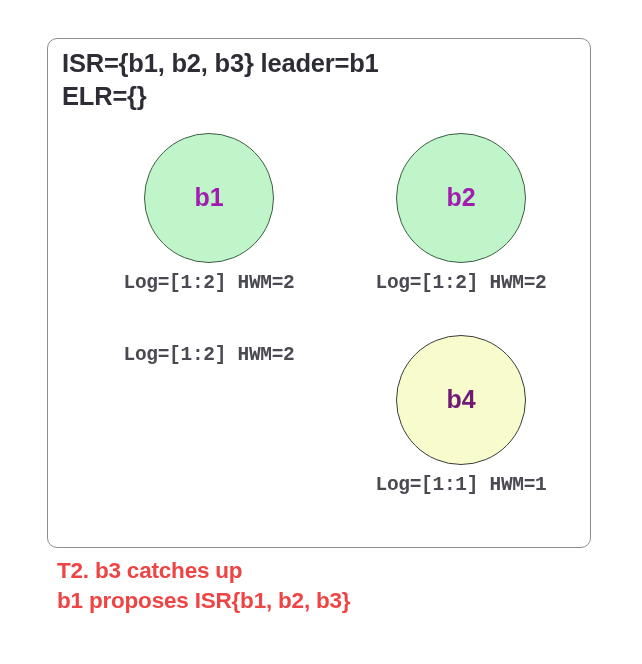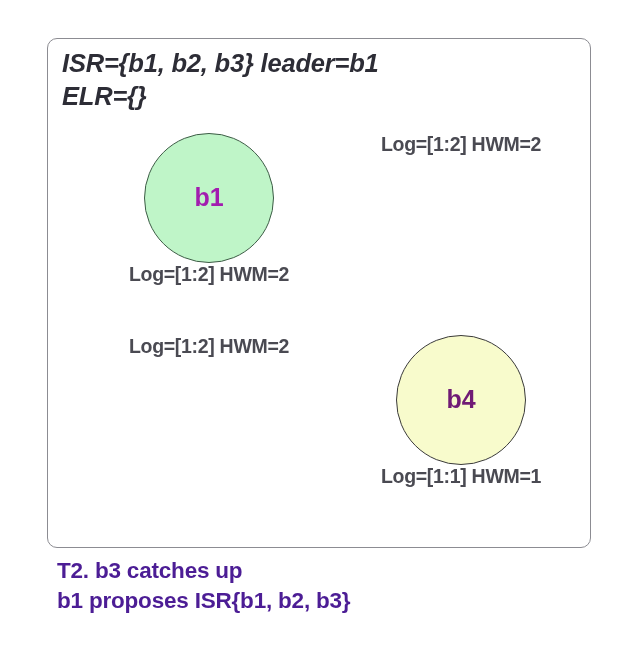--- a/index.html
+++ b/index.html
@@ -42,21 +42,20 @@
     top: 8px;
     width: 520px;
   }
   .header-line {
     font-size: 25.5px;
     font-weight: bold;
     color: #2d2d36;
     line-height: 33px;
     letter-spacing: -0.2px;
     white-space: nowrap;
-    font-style: italic;
   }
 
   
   .node-grid {
     position: absolute;
     left: 0;
     top: 94px;
     width: 544px;
     height: 400px;
   }
@@ -96,38 +95,40 @@
     color: #a21caf;
     letter-spacing: -0.2px;
     position: relative;
     top: -1px;
   }
   .node-circle.yellow .node-name {
     color: #701a75;
   }
 
   .node-meta {
+    margin-top: 9px;
     font-size: 19.5px;
     font-weight: bold;
     color: #4a4a52;
     letter-spacing: -0.3px;
     white-space: nowrap;
+    font-family: Liberation Mono, monospace;
   }
 
   
   .caption {
     position: absolute;
     left: 57px;
     top: 556px;
     width: 560px;
   }
   .caption-line {
     font-size: 22.5px;
     font-weight: bold;
-    color: #4c1d95;
+    color: #ef4444;
     line-height: 30px;
     letter-spacing: -0.2px;
     white-space: nowrap;
   }
 </style>
 </head>
 <body>
 
 <div id="diagram-root">
 
@@ -141,20 +142,23 @@
     <div class="node-grid">
 
       <div class="node-cell col-0 row-0">
         <div class="node-circle green" style="background: rgb(191, 245, 200); border-color: rgb(61, 92, 70);">
           <span class="node-name">b1</span>
         </div>
         <div class="node-meta">Log=[1:2] HWM=2</div>
       </div>
 
       <div class="node-cell col-1 row-0">
+        <div class="node-circle green" style="background: rgb(191, 245, 200); border-color: rgb(61, 92, 70);">
+          <span class="node-name">b2</span>
+        </div>
         <div class="node-meta">Log=[1:2] HWM=2</div>
       </div>
 
       <div class="node-cell col-0 row-1">
         <div class="node-meta">Log=[1:2] HWM=2</div>
       </div>
 
       <div class="node-cell col-1 row-1">
         <div class="node-circle yellow" style="background: rgb(248, 251, 204); border-color: rgb(58, 58, 58);">
           <span class="node-name">b4</span>

